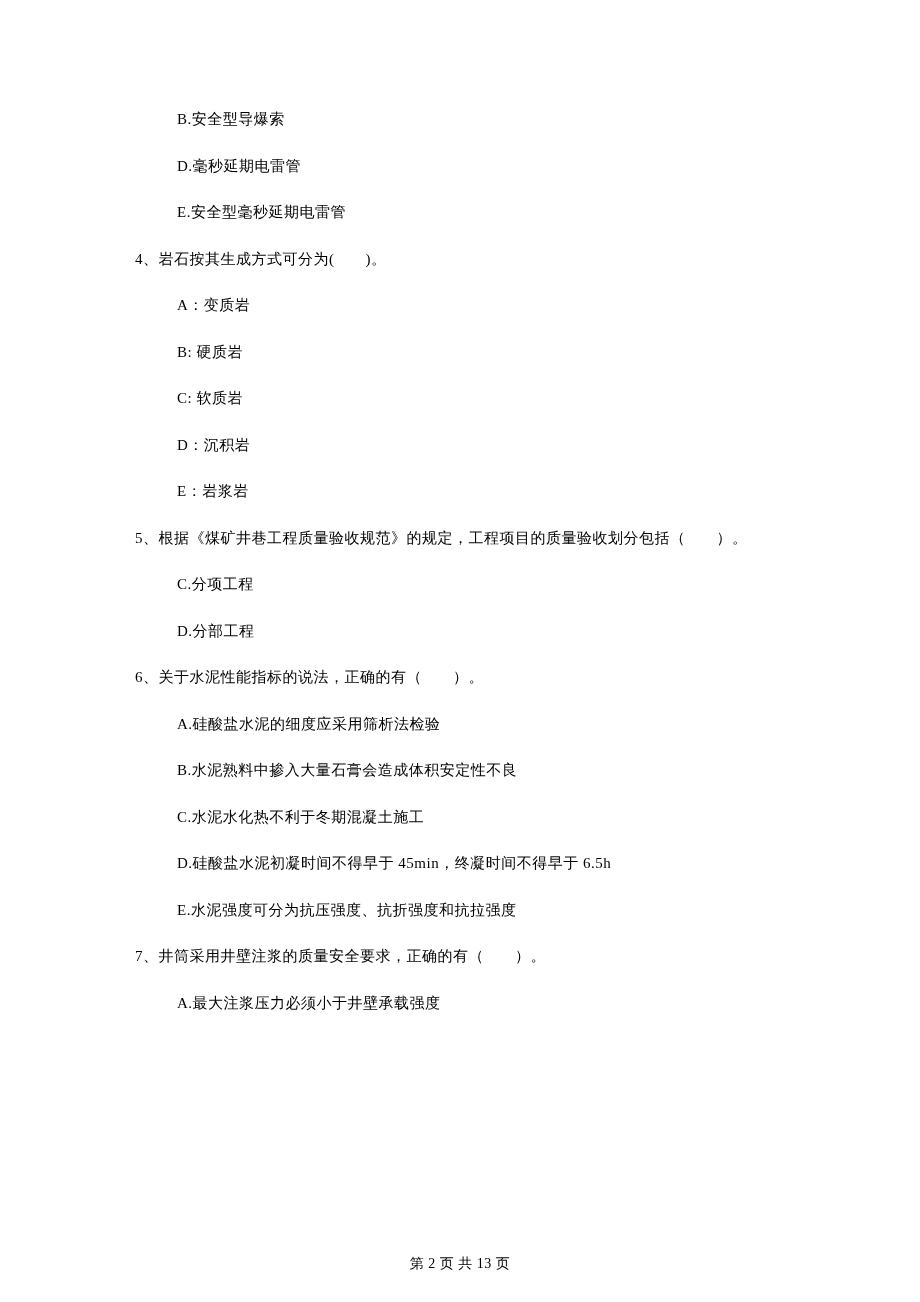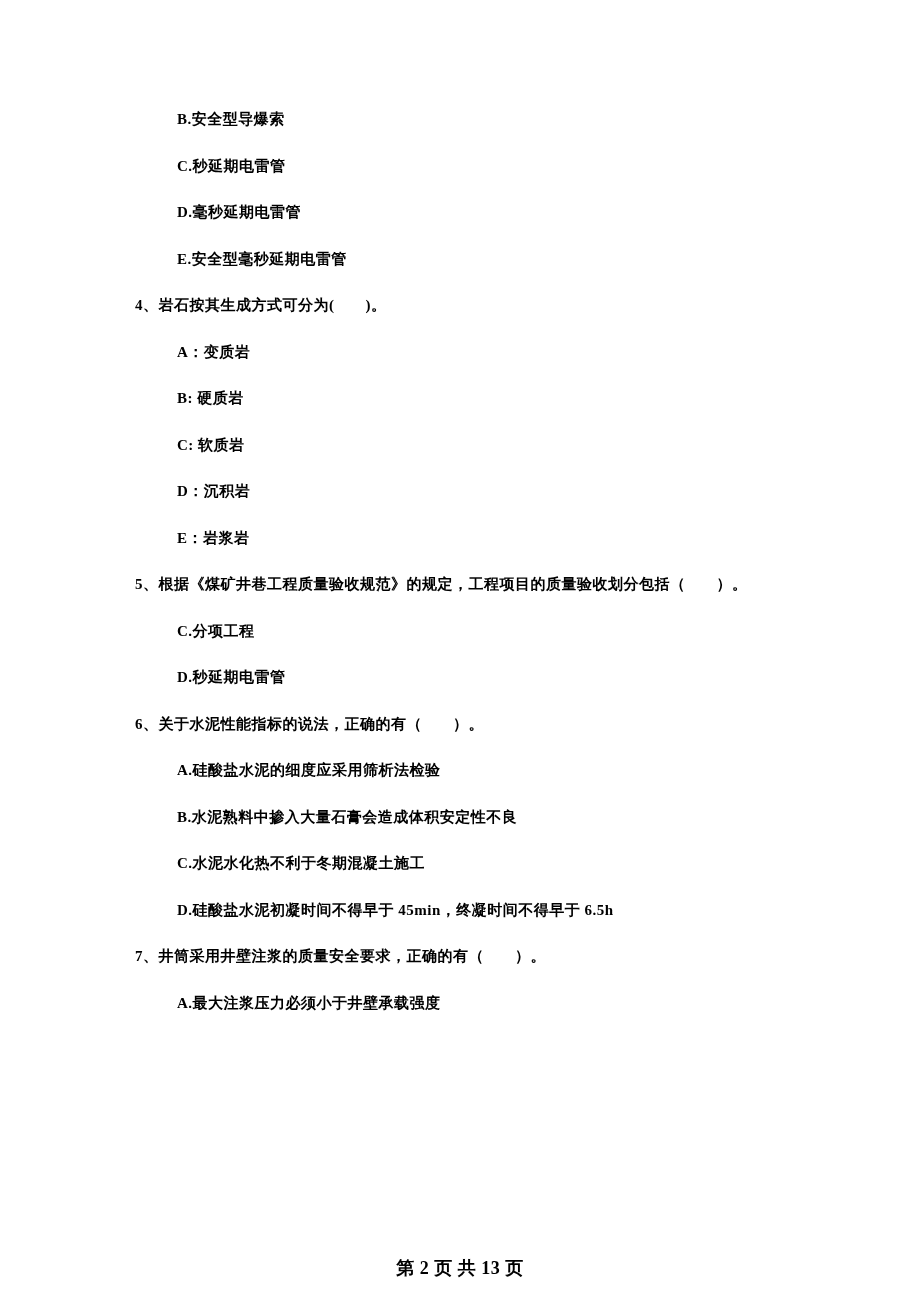--- a/index.html
+++ b/index.html
@@ -11,65 +11,64 @@
     width: 920px;
     height: 1302px;
     position: relative;
     background: #fff;
     font-family: "SimSun", "宋体", serif;
     font-size: 15px;
     color: #000;
     line-height: 1.5;
     box-sizing: border-box;
     padding: 108px 135px 0 135px;
-    font-weight: bold;
   }
   .opt-line {
     margin: 0 0 24px 0;
     padding-left: 42px;
     letter-spacing: 0.5px;
   }
   .q-line {
     margin: 12px 0 24px 0;
     letter-spacing: 0.5px;
   }
   .footer {
     position: absolute;
-    bottom: 20px;
+    bottom: 28px;
     left: 0;
     width: 920px;
     text-align: center;
-    font-size: 18px;
+    font-size: 14px;
     letter-spacing: 0.5px;
   }
 </style>
 </head>
 <body>
 
 <div class="page">
 
   <p class="opt-line">B.安全型导爆索</p>
-  <p class="opt-line">C.秒延期电雷管</p>
   <p class="opt-line">D.毫秒延期电雷管</p>
   <p class="opt-line">E.安全型毫秒延期电雷管</p>
 
   <p class="q-line">4、岩石按其生成方式可分为(　　)。</p>
   <p class="opt-line">A：变质岩</p>
   <p class="opt-line">B: 硬质岩</p>
   <p class="opt-line">C: 软质岩</p>
   <p class="opt-line">D：沉积岩</p>
   <p class="opt-line">E：岩浆岩</p>
 
   <p class="q-line">5、根据《煤矿井巷工程质量验收规范》的规定，工程项目的质量验收划分包括（　　）。</p>
   <p class="opt-line">C.分项工程</p>
-  <p class="opt-line">D.秒延期电雷管</p>
+  <p class="opt-line">D.分部工程</p>
 
   <p class="q-line">6、关于水泥性能指标的说法，正确的有（　　）。</p>
   <p class="opt-line">A.硅酸盐水泥的细度应采用筛析法检验</p>
   <p class="opt-line">B.水泥熟料中掺入大量石膏会造成体积安定性不良</p>
   <p class="opt-line">C.水泥水化热不利于冬期混凝土施工</p>
   <p class="opt-line">D.硅酸盐水泥初凝时间不得早于 45min，终凝时间不得早于 6.5h</p>
+  <p class="opt-line">E.水泥强度可分为抗压强度、抗折强度和抗拉强度</p>
 
   <p class="q-line">7、井筒采用井壁注浆的质量安全要求，正确的有（　　）。</p>
   <p class="opt-line">A.最大注浆压力必须小于井壁承载强度</p>
 
   <div class="footer">第 2 页 共 13 页</div>
 </div>
 
 </body></html>

